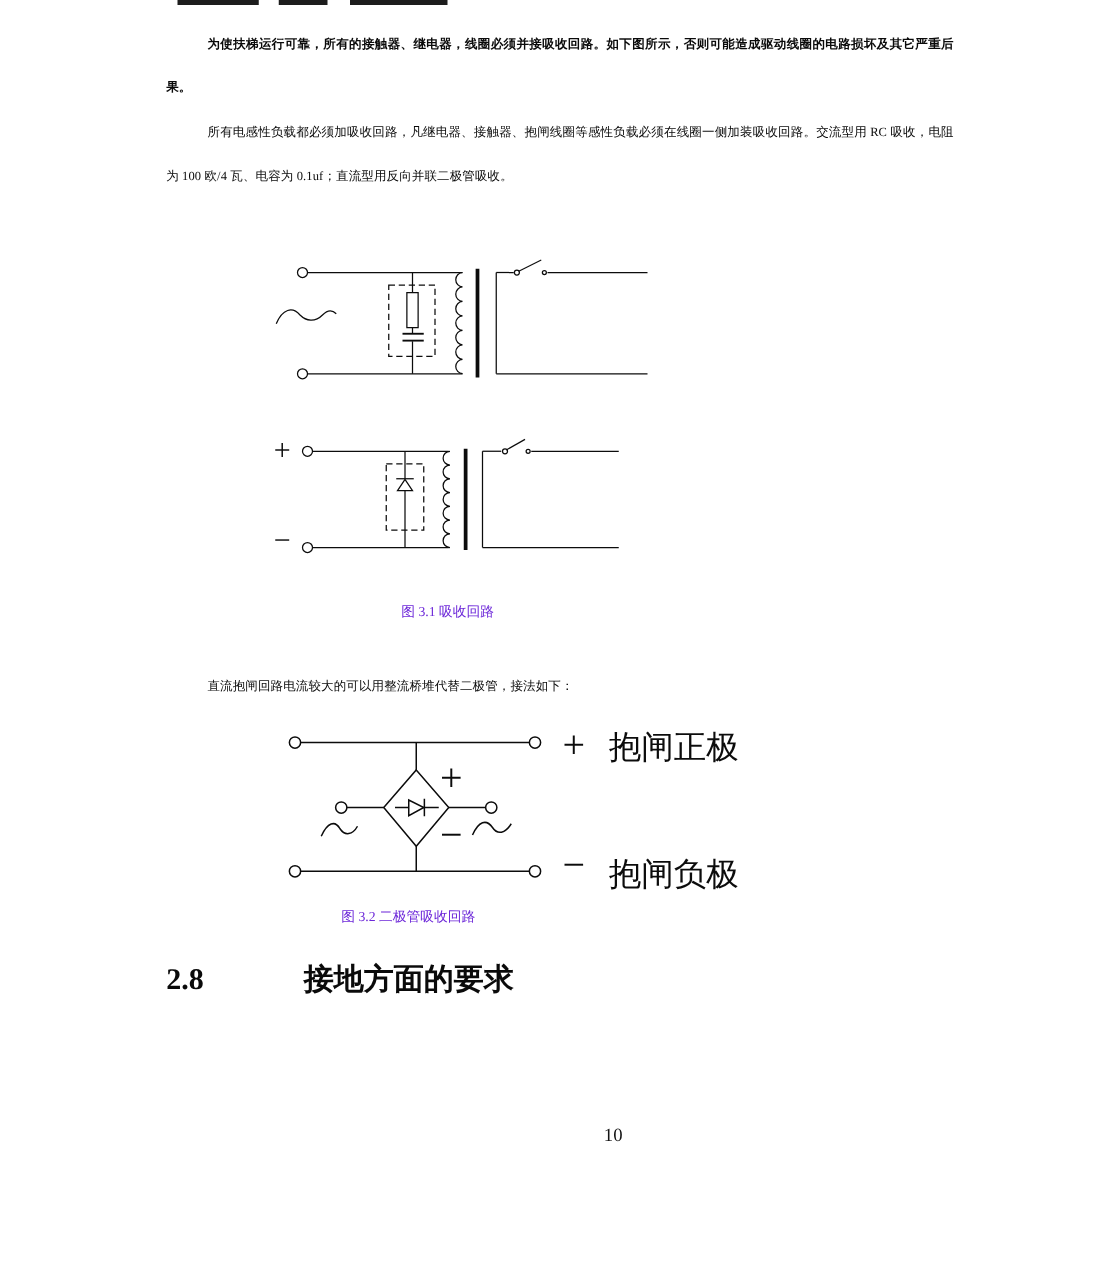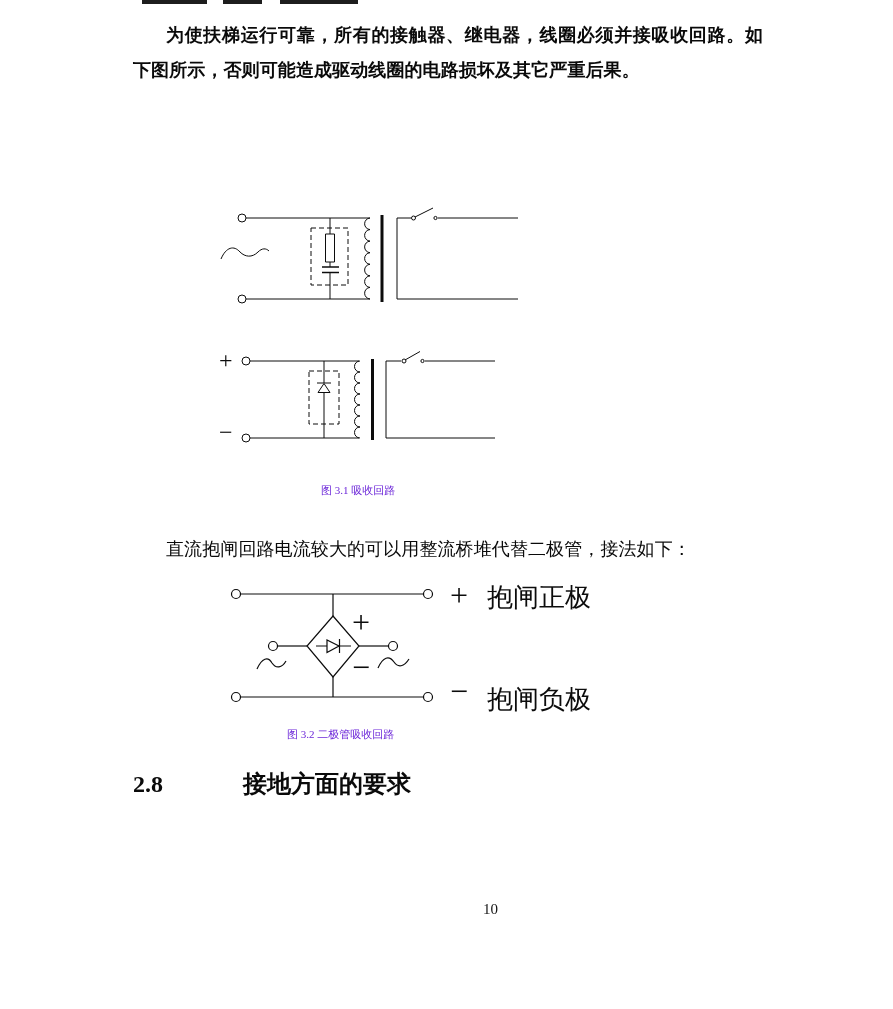--- a/index.html
+++ b/index.html
@@ -4,21 +4,21 @@
 <style>
   html,body{margin:0;padding:0;background:#ffffff;}
   .page{
     position:relative;width:893px;height:1009px;background:#ffffff;
     font-family:"Liberation Serif","DejaVu Serif",serif;color:#000;
     overflow:hidden;
   }
   .clip-bar{position:absolute;top:0;height:4px;background:#1d1d1d;}
   .para{
     position:absolute;left:133px;width:630px;margin:0;
-    font-size:18px;line-height:35.4px;letter-spacing:0.1px;
+    font-size:10px;line-height:35.4px;letter-spacing:0.1px;
     text-indent:33px;text-align:justify;color:#0a0a0a;
   }
   .bold{font-weight:bold;}
   .caption{position:absolute;font-size:11px;line-height:18px;color:#6d28d9;white-space:nowrap;}
   .heading{position:absolute;left:133px;top:769px;font-size:24px;font-weight:bold;line-height:30px;white-space:nowrap;color:#0a0a0a;}
   .heading .ht{margin-left:80px;}
   .pageno{position:absolute;left:0;top:901px;width:893px;text-align:center;font-size:15px;color:#141414;margin-left:44px;}
   .fig{position:absolute;}
   svg line, svg path, svg rect, svg circle, svg polyline{vector-effect:non-scaling-stroke;}
   svg text{font-family:"Liberation Serif","DejaVu Serif",serif;fill:#0c0c0c;}
@@ -27,20 +27,21 @@
 <body>
 
 <div class="page">
 
   <div class="clip-bar" style="left:142px;width:65px"></div>
   <div class="clip-bar" style="left:223px;width:39px"></div>
   <div class="clip-bar" style="left:280px;width:78px"></div>
 
   <p class="para bold" style="top:18px">为使扶梯运行可靠，所有的接触器、继电器，线圈必须并接吸收回路。如下图所示，否则可能造成驱动线圈的电路损坏及其它严重后果。</p>
 
+  <p class="para" style="top:89px">所有电感性负载都必须加吸收回路，凡继电器、接触器、抱闸线圈等感性负载必须在线圈一侧加装吸收回路。交流型用 RC 吸收，电阻为 100 欧/4 瓦、电容为 0.1uf；直流型用反向并联二极管吸收。</p>
 
   <svg class="fig" style="left:200px;top:200px" width="330" height="260" viewBox="200 200 330 260">
     <g stroke="#0c0c0c" stroke-width="1" fill="none">
       <circle cx="242" cy="218" r="4" fill="#fff"></circle>
       <circle cx="242" cy="299" r="4" fill="#fff"></circle>
       <line x1="246" y1="218" x2="370" y2="218"></line>
       <line x1="246" y1="299" x2="370" y2="299"></line>
       <path d="M 221 259 C 226 247 234 245 240 252 C 245 257 252 258 258 252 C 262 248 266 248 269 251"></path>
       <rect x="311" y="228" width="37" height="57" stroke-dasharray="5 3"></rect>
       <line x1="330" y1="218" x2="330" y2="234"></line>
@@ -120,21 +121,21 @@
       <path d="M 378 668 C 383 657 389 655 394 662 C 398 668 404 667 409 659"></path>
     </g>
     <text x="352" y="633" font-size="32">+</text>
     <text x="352" y="678" font-size="32">−</text>
     <text x="450" y="606" font-size="32">+</text>
     <text x="450" y="702" font-size="32">−</text>
     <text x="487" y="606" font-size="26">抱闸正极</text>
     <text x="487" y="708" font-size="26">抱闸负极</text>
   </svg>
 
-  <div class="caption" style="left:287px;top:725px">图 3.2 二极管吸收回路</div>
+  <div class="caption" style="left:273px;top:725px">图 3.2 二极管吸收回路</div>
 
   <div class="heading">
     <span>2.8</span><span class="ht">接地方面的要求</span>
   </div>
 
 
   <div class="pageno">10</div>
 
 </div>
 

